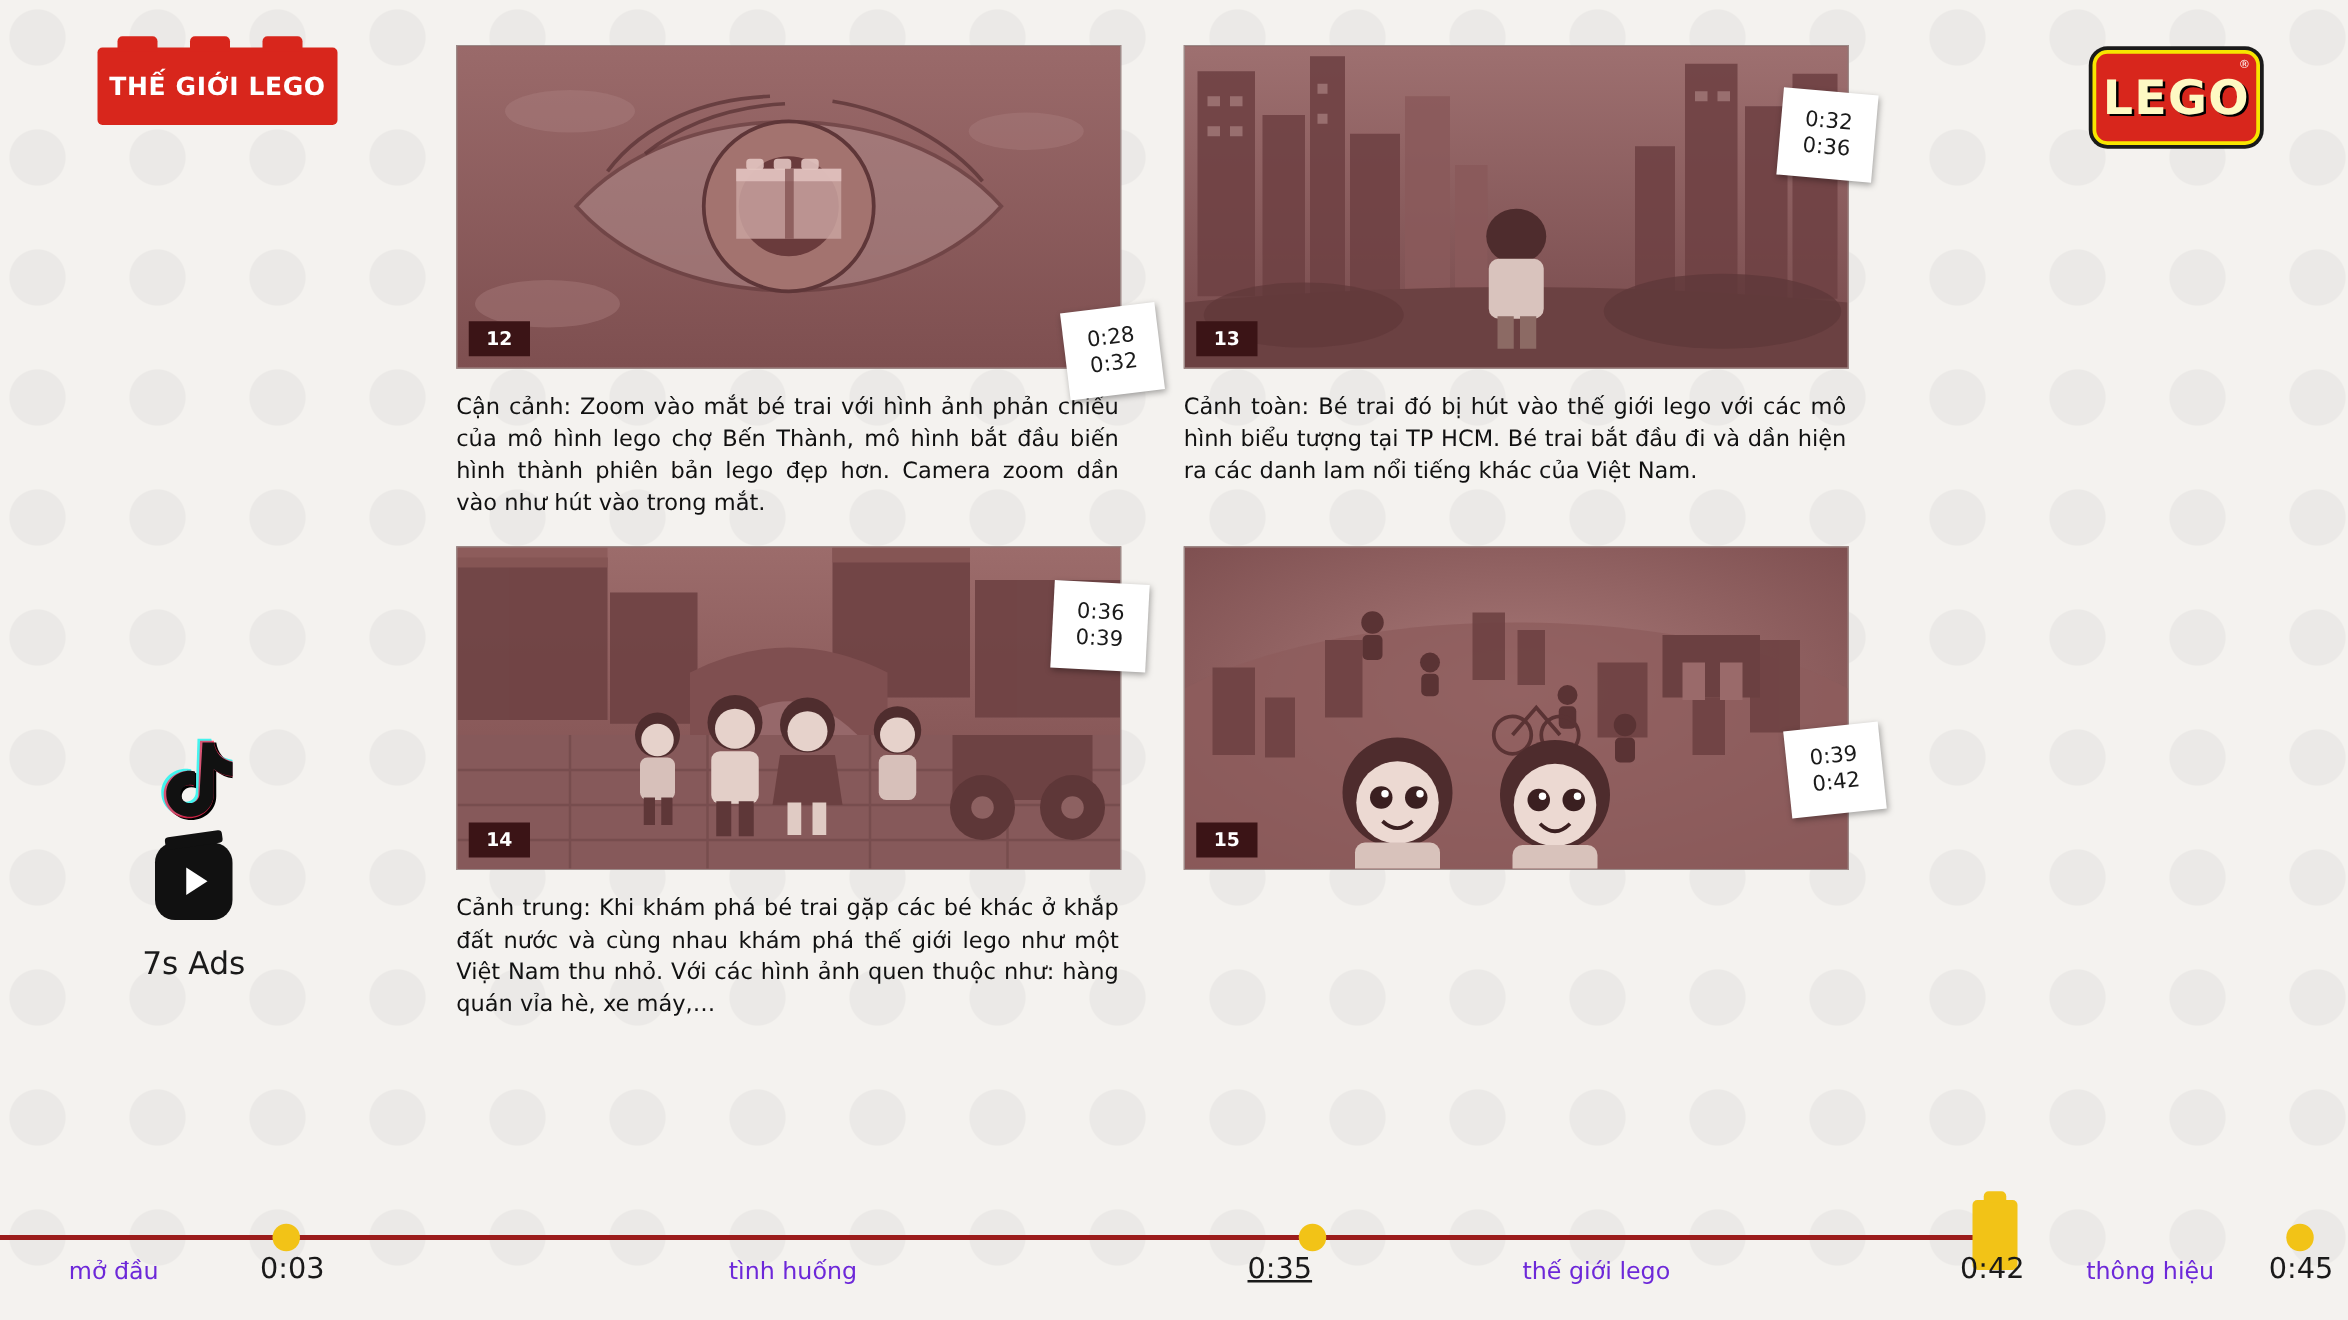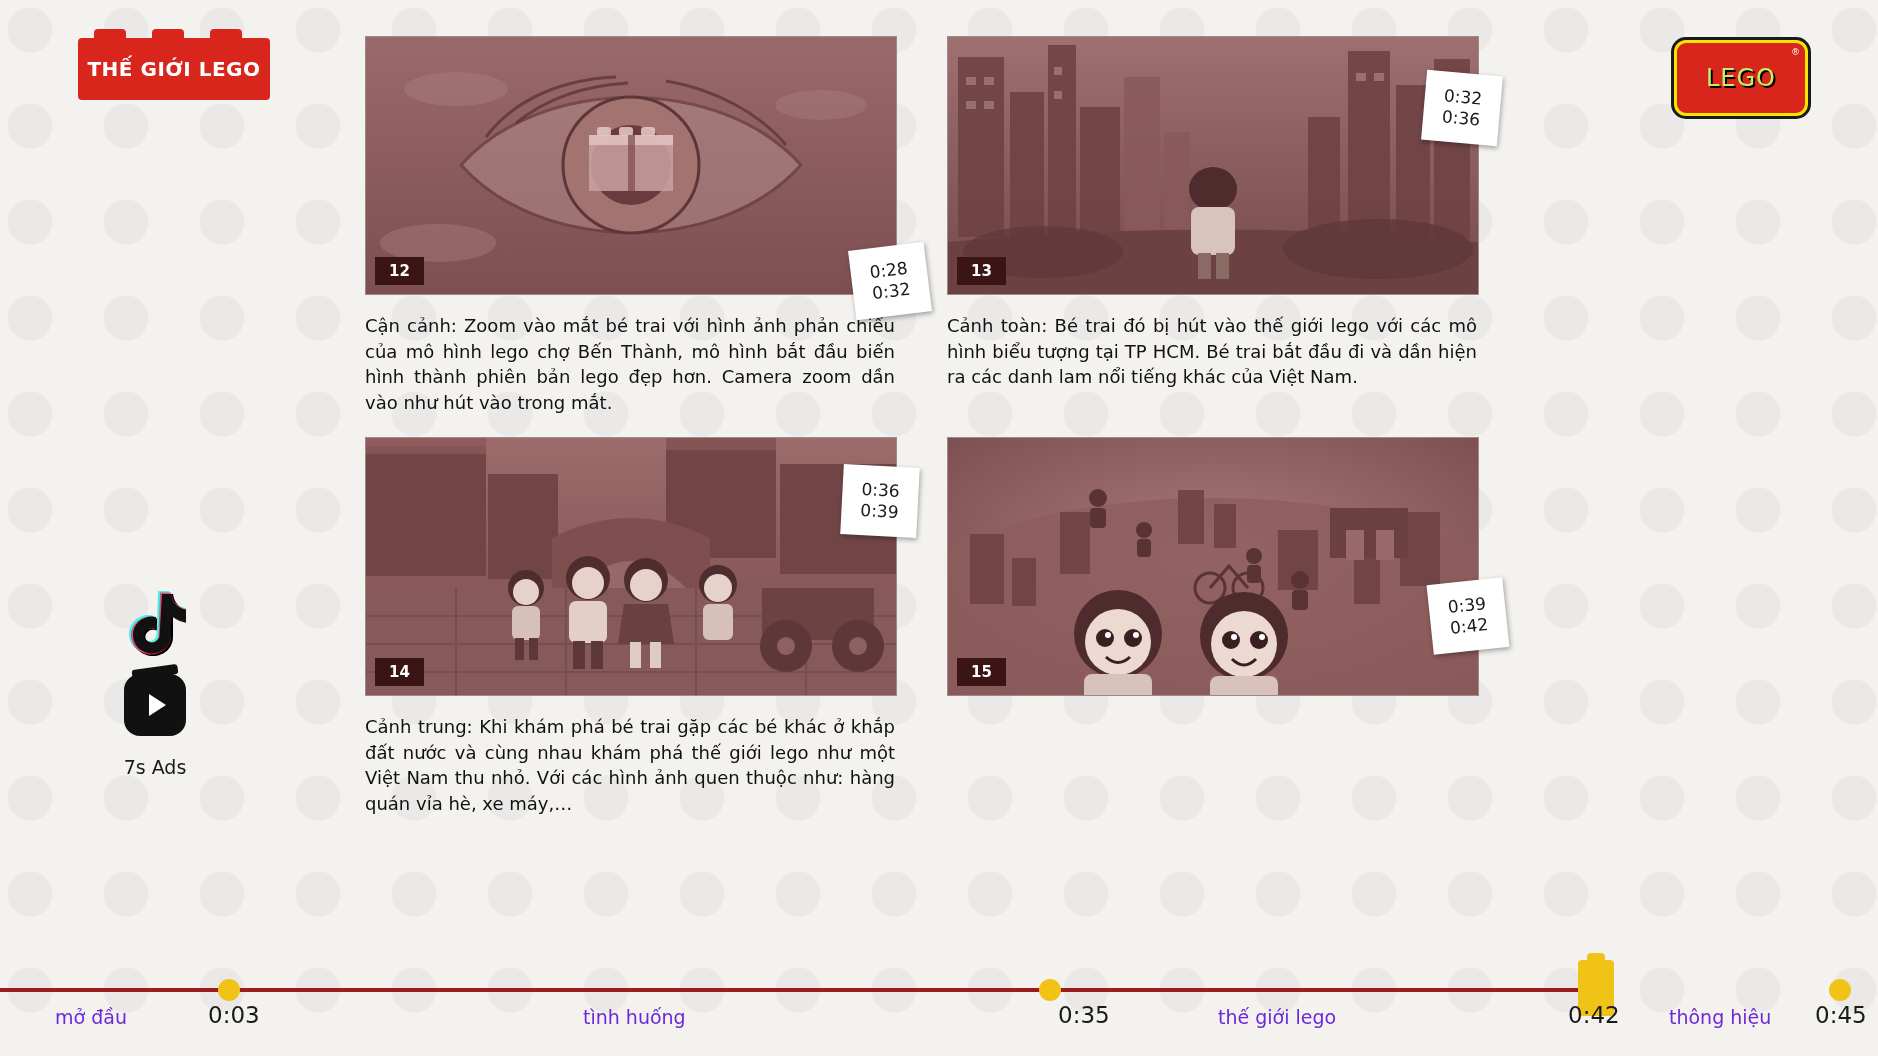--- a/index.html
+++ b/index.html
@@ -41,21 +41,21 @@
   .lego-logo{
     position:absolute;right:70px;top:40px;
     width:128px;height:70px;
     background:#d8261c;
     border:3px solid #f7e500;
     border-radius:12px;
     box-shadow:0 0 0 3px #1a1a1a;
     display:flex;align-items:center;justify-content:center;
   }
   .lego-logo span{
-    color:#bef264;font-weight:normal;font-size:24px;letter-spacing:1px;
+    color:#fef9c3;font-weight:bold;font-size:38px;letter-spacing:1px;
     text-shadow:2px 2px 0 #000;
   }
   .lego-logo .reg{
     position:absolute;right:4px;top:4px;color:#fff;font-size:9px;font-weight:normal;text-shadow:none;
   }
 
   
   .rail{
     position:absolute;left:95px;top:590px;width:120px;
     display:flex;flex-direction:column;align-items:center;gap:18px;
@@ -66,21 +66,21 @@
     display:flex;align-items:center;justify-content:center;position:relative;
   }
   .yt-short:before{
     content:"";position:absolute;top:-7px;left:8px;width:46px;height:10px;background:#111;
     border-radius:3px;transform:rotate(-8deg);
   }
   .yt-short .tri{
     width:0;height:0;border-left:17px solid #fff;border-top:11px solid transparent;border-bottom:11px solid transparent;
     margin-left:4px;position:relative;z-index:2;
   }
-  .rail-label{font-size:19px;color:#1a1a1a;margin-top:2px;}
+  .rail-label{font-size:25px;color:#1a1a1a;margin-top:2px;}
 
   
   .board{
     position:absolute;left:365px;top:36px;width:1135px;
   }
   .row{display:flex;gap:52px;}
   .cell{width:530px;}
   .frame{
     position:relative;width:530px;height:257px;
     border:1px solid #9c8a88;
@@ -459,15 +459,15 @@
   <div class="brick" style="left:1578px;"></div>
   <div class="dot" style="left:1829px;"></div>
 </div>
 
 <div class="tl-label" style="left:55px;bottom:28px;">mở đầu</div>
 <div class="tl-label" style="left:583px;bottom:28px;">tình huống</div>
 <div class="tl-label" style="left:1218px;bottom:28px;">thế giới lego</div>
 <div class="tl-label" style="left:1669px;bottom:28px;">thông hiệu</div>
 
 <div class="tl-time" style="left:208px;bottom:28px;">0:03</div>
-<div class="tl-time" style="left:1058px;bottom:28px;">0:35</div>
+<div class="tl-time" style="left:998px;bottom:28px;text-decoration:underline;">0:35</div>
 <div class="tl-time" style="left:1568px;bottom:28px;">0:42</div>
 <div class="tl-time" style="left:1815px;bottom:28px;margin-top:48px;">0:45</div>
 
 </body></html>

